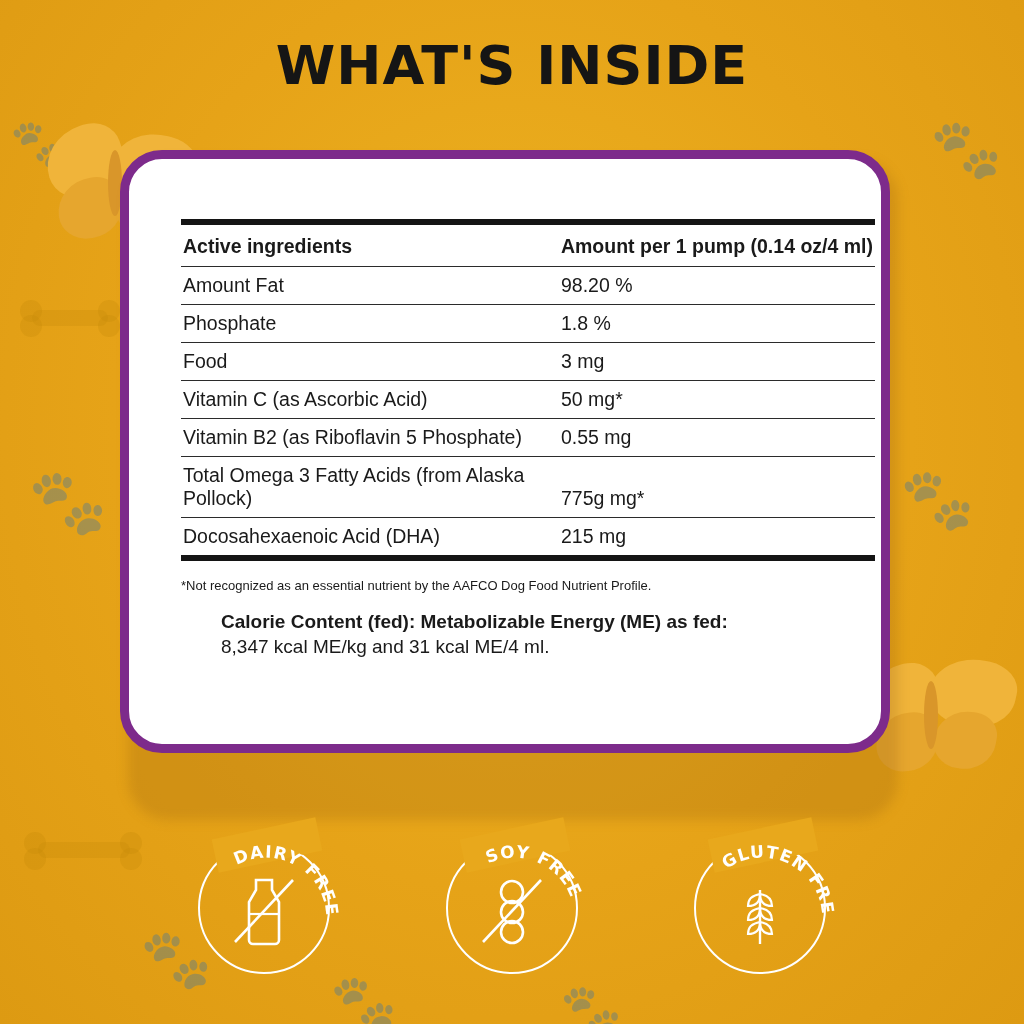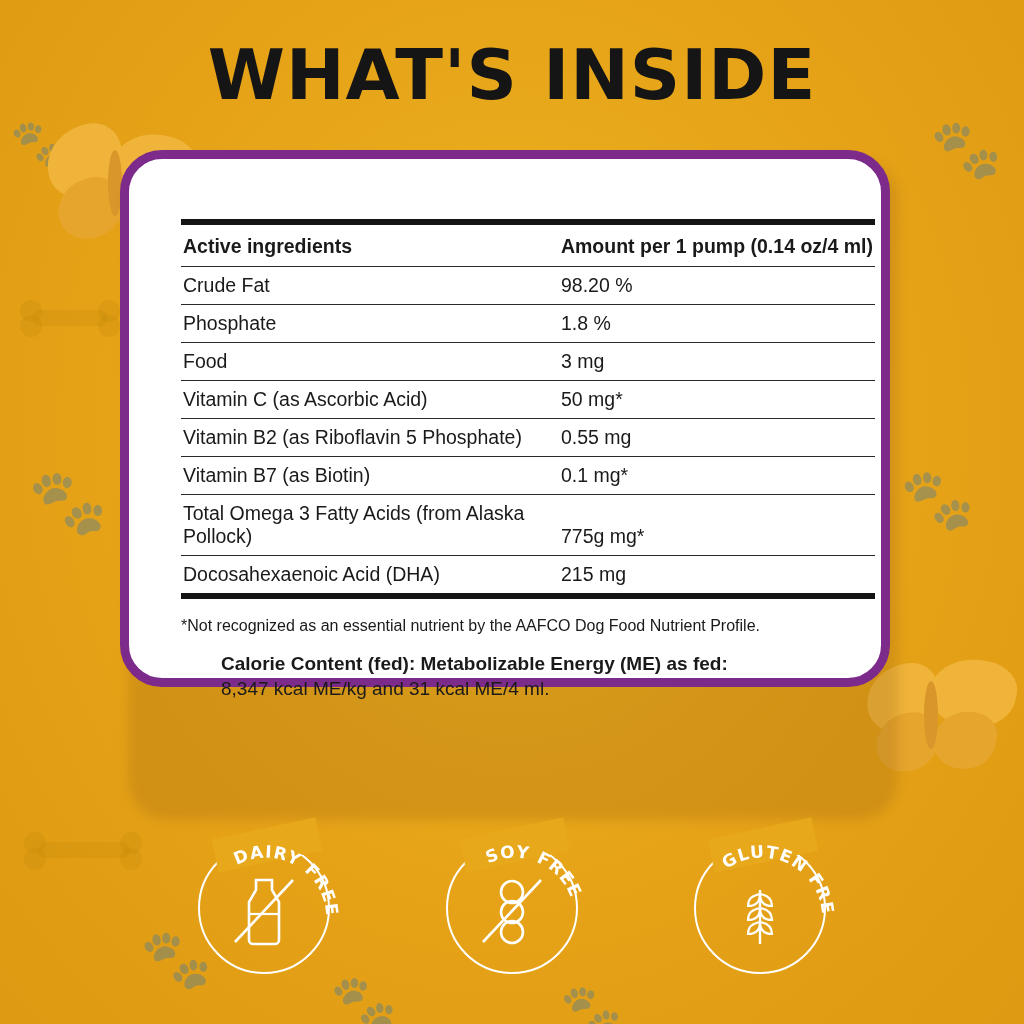--- a/index.html
+++ b/index.html
@@ -51,21 +51,21 @@
     background: rgba(200, 140, 10, 0.30);
   }
 
   
   .title {
     position: absolute;
     top: 34px;
     left: 0;
     width: 1024px;
     text-align: center;
-    font-size: 70px;
+    font-size: 54px;
     font-weight: 800;
     letter-spacing: 1px;
     color: #151515;
     font-family: "DejaVu Sans", sans-serif;
   }
 
   
   .butterfly {
     position: absolute;
     pointer-events: none;
@@ -90,21 +90,21 @@
     height: 660px;
     border-radius: 40px;
     background: rgba(120, 70, 10, 0.18);
     filter: blur(6px);
   }
   .card {
     position: absolute;
     left: 120px;
     top: 150px;
     width: 770px;
-    height: 537px;
+    height: 603px;
     border: 9px solid #7d2b8b;
     border-radius: 42px;
     background: #ffffff;
     box-sizing: border-box;
   }
   .card-inner {
     position: absolute;
     left: 52px;
     top: 60px;
     width: 694px;
@@ -131,21 +131,21 @@
   table.nutrition tr.last td {
     border-bottom: 6px solid #141414;
   }
   td.amount {
     text-align: left;
     white-space: nowrap;
   }
 
   .footnote {
     margin-top: 16px;
-    font-size: 16px;
+    font-size: 13px;
     line-height: 1.35;
     color: #1a1a1a;
     width: 680px;
   }
   .calorie {
     margin-top: 14px;
     font-size: 19px;
     line-height: 1.35;
     color: #1a1a1a;
     margin-left: 40px;
@@ -264,42 +264,38 @@
   <div class="card">
     <div class="card-inner">
 
       <table class="nutrition">
         <tbody>
             <tr class="header">
           <td>Active ingredients</td>
           <td class="amount">Amount per 1 pump (0.14 oz/4 ml)</td>
         </tr>
         <tr>
-          <td>Crude Fat</td>
+          <td>Amount Fat</td>
           <td class="amount">98.20 %</td>
         </tr>
         <tr>
           <td>Phosphate</td>
           <td class="amount">1.8 %</td>
         </tr>
         <tr>
           <td>Food</td>
           <td class="amount">3 mg</td>
         </tr>
         <tr>
           <td>Vitamin C (as Ascorbic Acid)</td>
           <td class="amount">50 mg*</td>
         </tr>
         <tr>
           <td>Vitamin B2 (as Riboflavin 5 Phosphate)</td>
           <td class="amount">0.55 mg</td>
-        </tr>
-        <tr>
-          <td>Vitamin B7 (as Biotin)</td>
-          <td class="amount">0.1 mg*</td>
         </tr>
         <tr>
           <td>Total Omega 3 Fatty Acids (from Alaska Pollock)</td>
           <td class="amount">775g mg*</td>
         </tr>
         <tr class="last">
           <td>Docosahexaenoic Acid (DHA)</td>
           <td class="amount">215 mg</td>
         </tr>
       </tbody>

